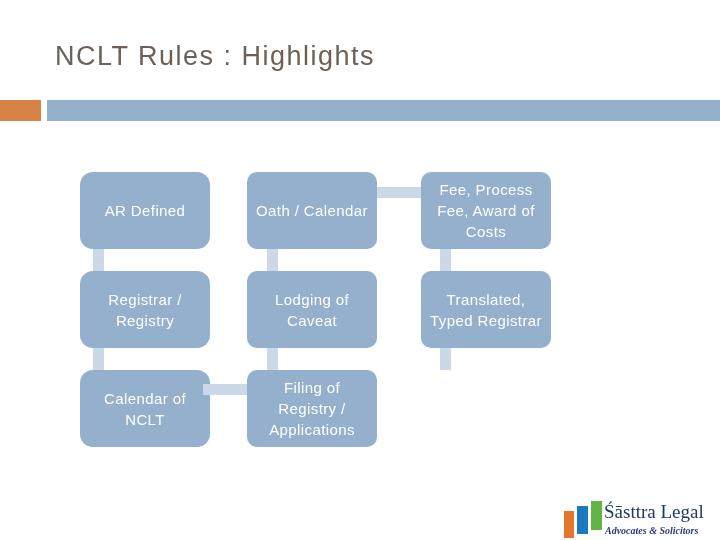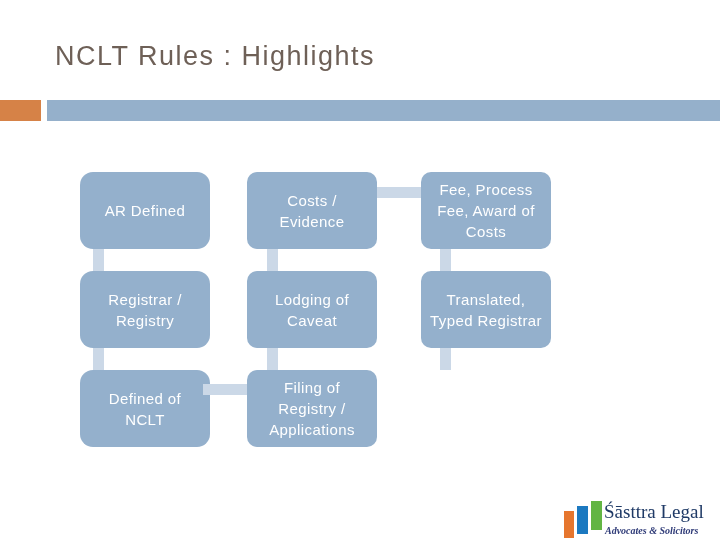--- a/index.html
+++ b/index.html
@@ -63,28 +63,28 @@
 <body>
 
 <div class="slide">
 
   <div class="title">NCLT Rules : Highlights</div>
 
   <div class="rule-orange"></div>
   <div class="rule-blue"></div>
 
   <div class="box c1 r1">AR Defined</div>
-  <div class="box c2 r1">Costs / Evidence</div>
+  <div class="box c2 r1">Oath / Calendar</div>
   <div class="box c3 r1">Fee, Process Fee, Award of Costs</div>
 
   <div class="box c1 r2">Registrar / Registry</div>
   <div class="box c2 r2">Lodging of Caveat</div>
   <div class="box c3 r2">Translated, Typed Registrar</div>
 
-  <div class="box c1 r3">Defined of NCLT</div>
+  <div class="box c1 r3">Calendar of NCLT</div>
   <div class="box c2 r3">Filing of Registry / Applications</div>
 
   <div class="vstub vc1 vg1"></div>
   <div class="vstub vc2 vg1"></div>
   <div class="vstub vc3 vg1"></div>
   <div class="vstub vc1 vg2"></div>
   <div class="vstub vc2 vg2"></div>
   <div class="vstub vc3 vg2"></div>
 
   <div class="hconn h-r1"></div>

